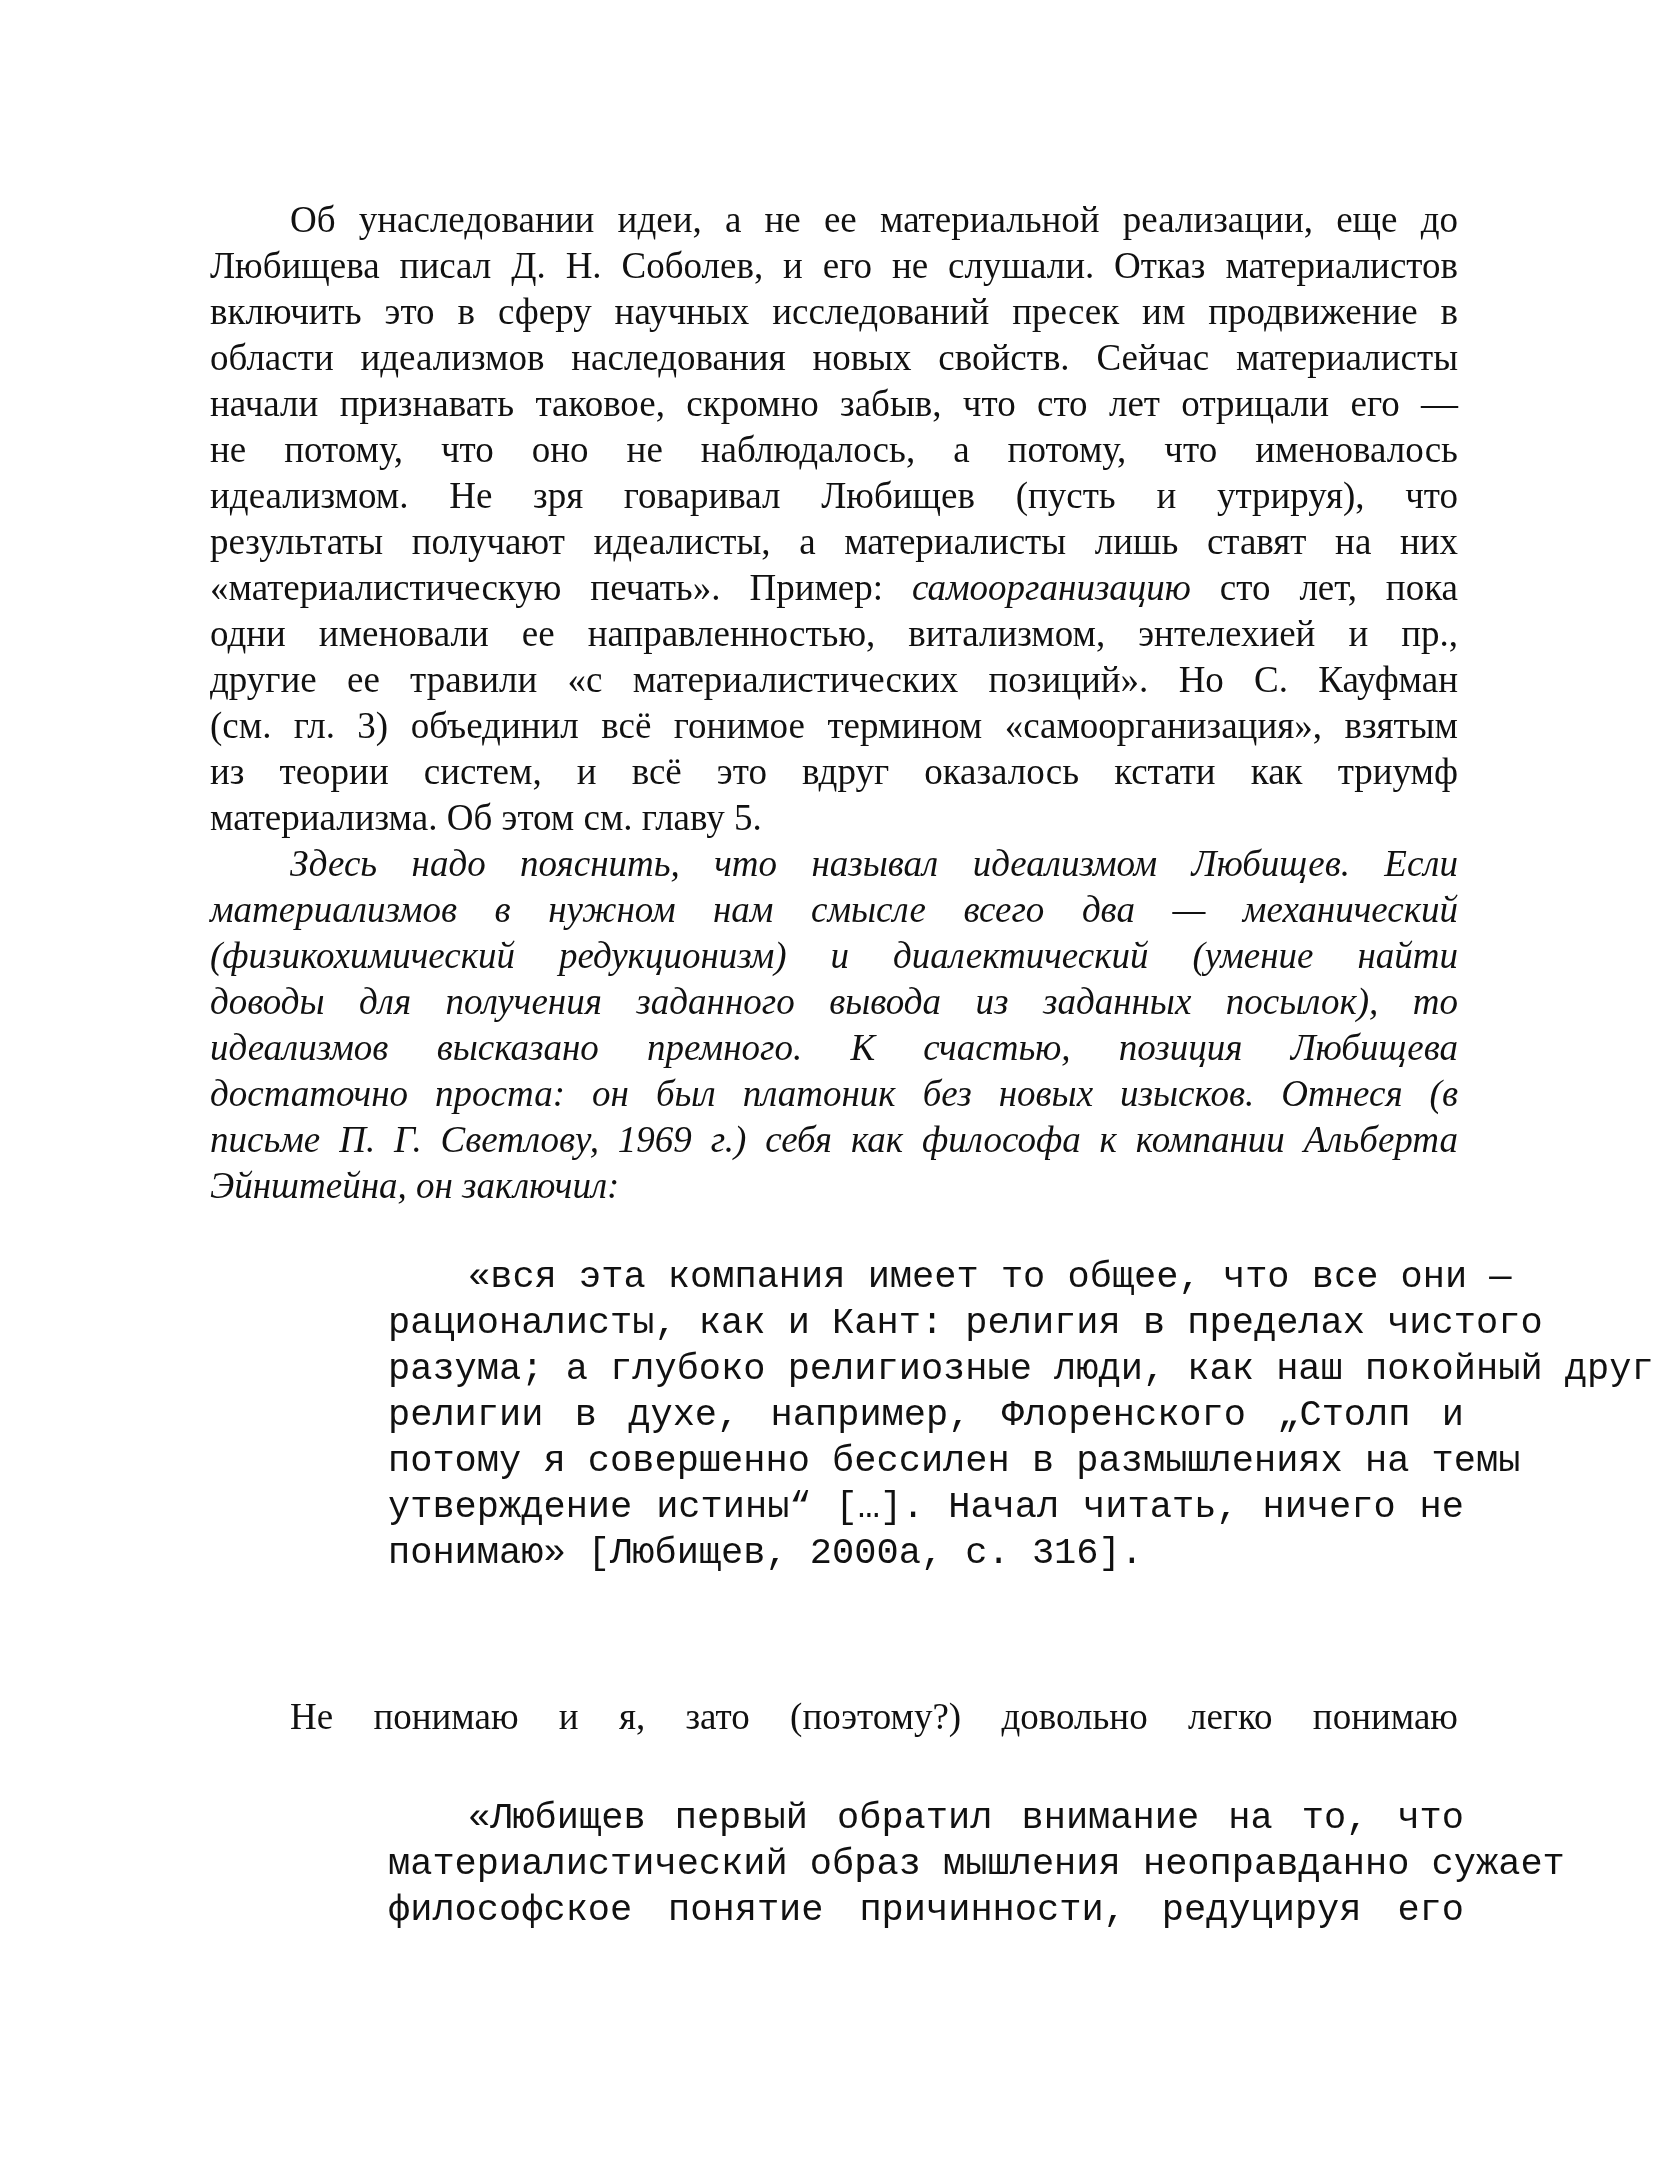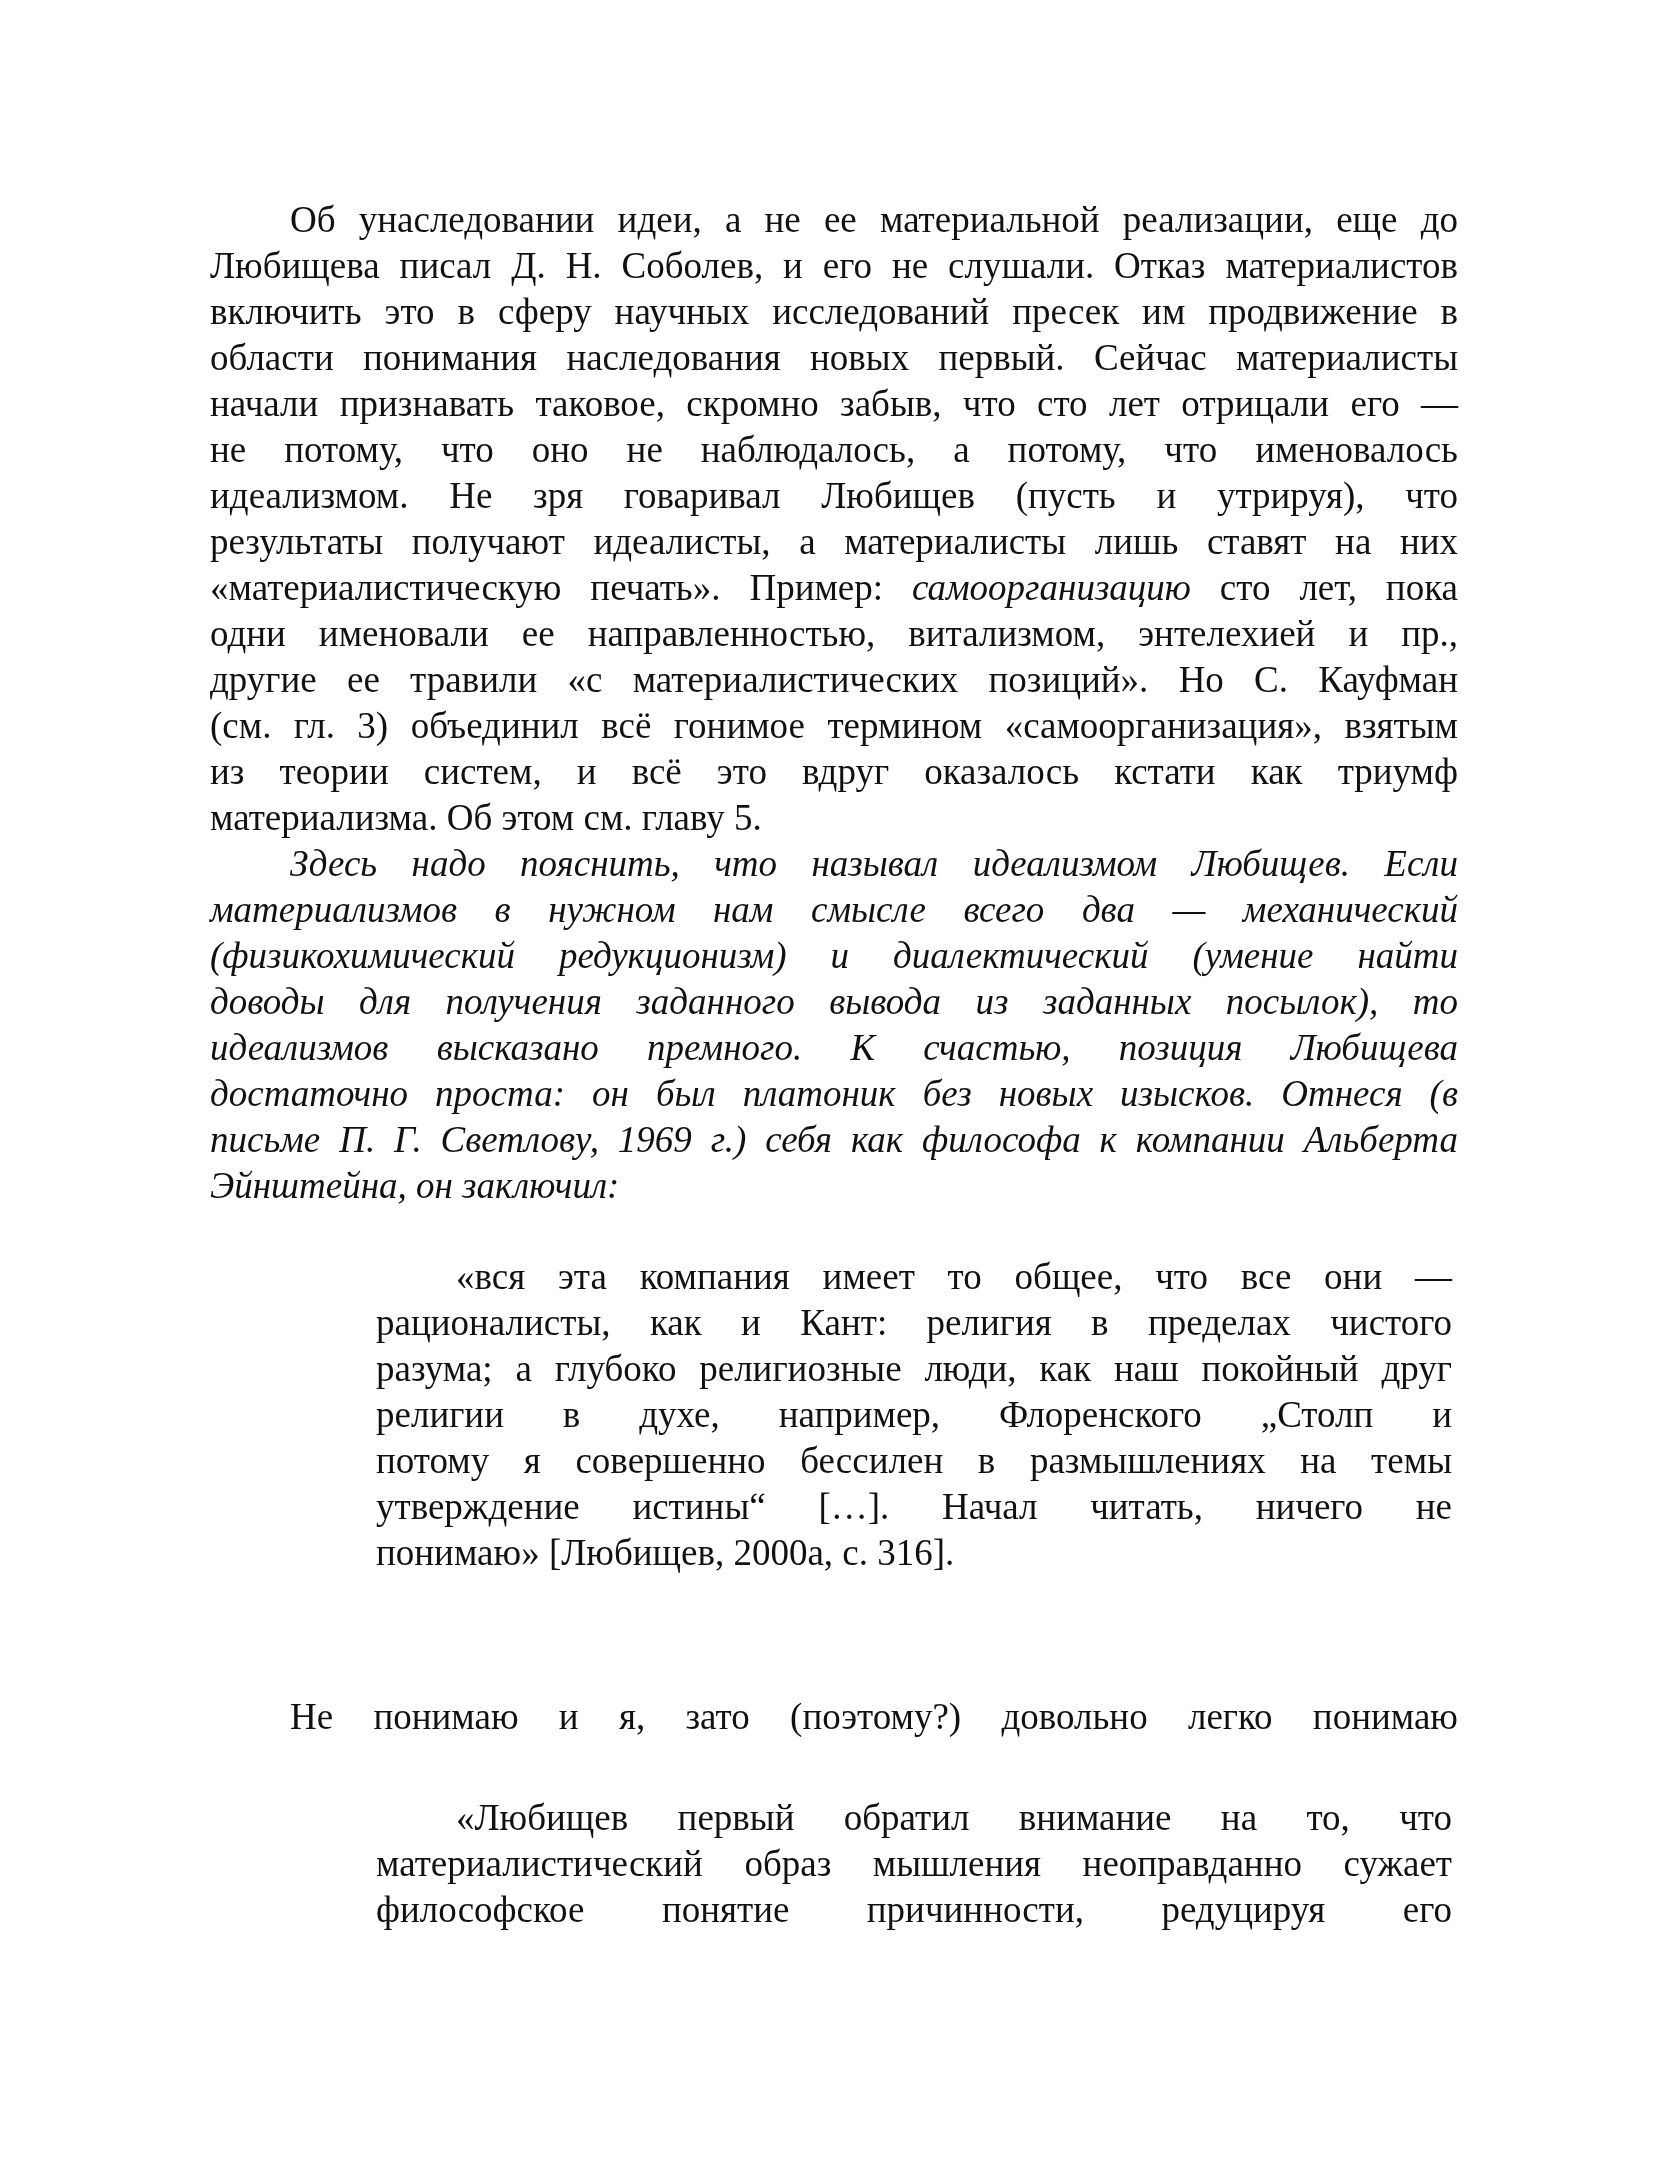--- a/index.html
+++ b/index.html
@@ -3,33 +3,33 @@
 <meta charset="utf-8">
 <style>
   html, body { margin: 0; padding: 0; background: #ffffff; }
   body { width: 1669px; height: 2160px; position: relative; overflow: hidden; }
   .page { position: absolute; left: 0; top: 0; width: 1459px; height: 2160px; background: #fff; }
   .block { position: absolute; font-family: "Liberation Serif", "DejaVu Serif", serif; font-size: 37px; color: #111; }
   .line { display: block; height: 46px; line-height: 46px; white-space: nowrap; text-align: justify; text-align-last: justify; }
   .line.last { text-align-last: left; }
   .line.indent { padding-left: 80px; }
   .main { left: 210px; width: 1248px; }
-  .quote { left: 376px; width: 1076px; }
+  .quote { left: 388px; width: 1076px; font-family: Liberation Mono, monospace; }
   .it { font-style: italic; margin-top: 44px; }
 </style>
 </head>
 <body>
 
 <div class="page">
 
   <div class="block main" style="top:197px;">
     <span class="line indent">Об унаследовании идеи, а не ее материальной реализации, еще до</span>
     <span class="line">Любищева писал Д. Н. Соболев, и его не слушали. Отказ материалистов</span>
     <span class="line">включить это в сферу научных исследований пресек им продвижение в</span>
-    <span class="line">области понимания наследования новых первый. Сейчас материалисты</span>
+    <span class="line">области идеализмов наследования новых свойств. Сейчас материалисты</span>
     <span class="line">начали признавать таковое, скромно забыв, что сто лет отрицали его —</span>
     <span class="line">не потому, что оно не наблюдалось, а потому, что именовалось</span>
     <span class="line">идеализмом. Не зря говаривал Любищев (пусть и утрируя), что</span>
     <span class="line">результаты получают идеалисты, а материалисты лишь ставят на них</span>
     <span class="line"><span>«материалистическую печать». Пример:</span> <span class="it">самоорганизацию</span> <span>сто лет, пока</span></span>
     <span class="line">одни именовали ее направленностью, витализмом, энтелехией и пр.,</span>
     <span class="line">другие ее травили «с материалистических позиций». Но С. Кауфман</span>
     <span class="line">(см. гл. 3) объединил всё гонимое термином «самоорганизация», взятым</span>
     <span class="line">из теории систем, и всё это вдруг оказалось кстати как триумф</span>
     <span class="line last">материализма. Об этом см. главу 5.</span>

